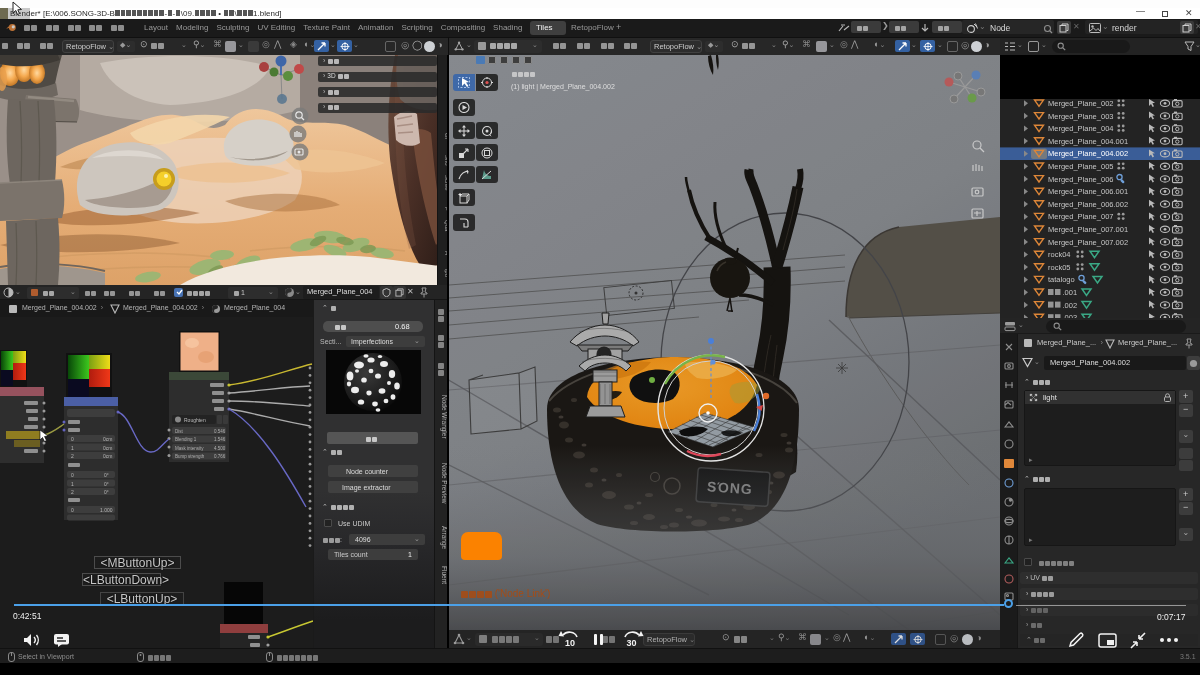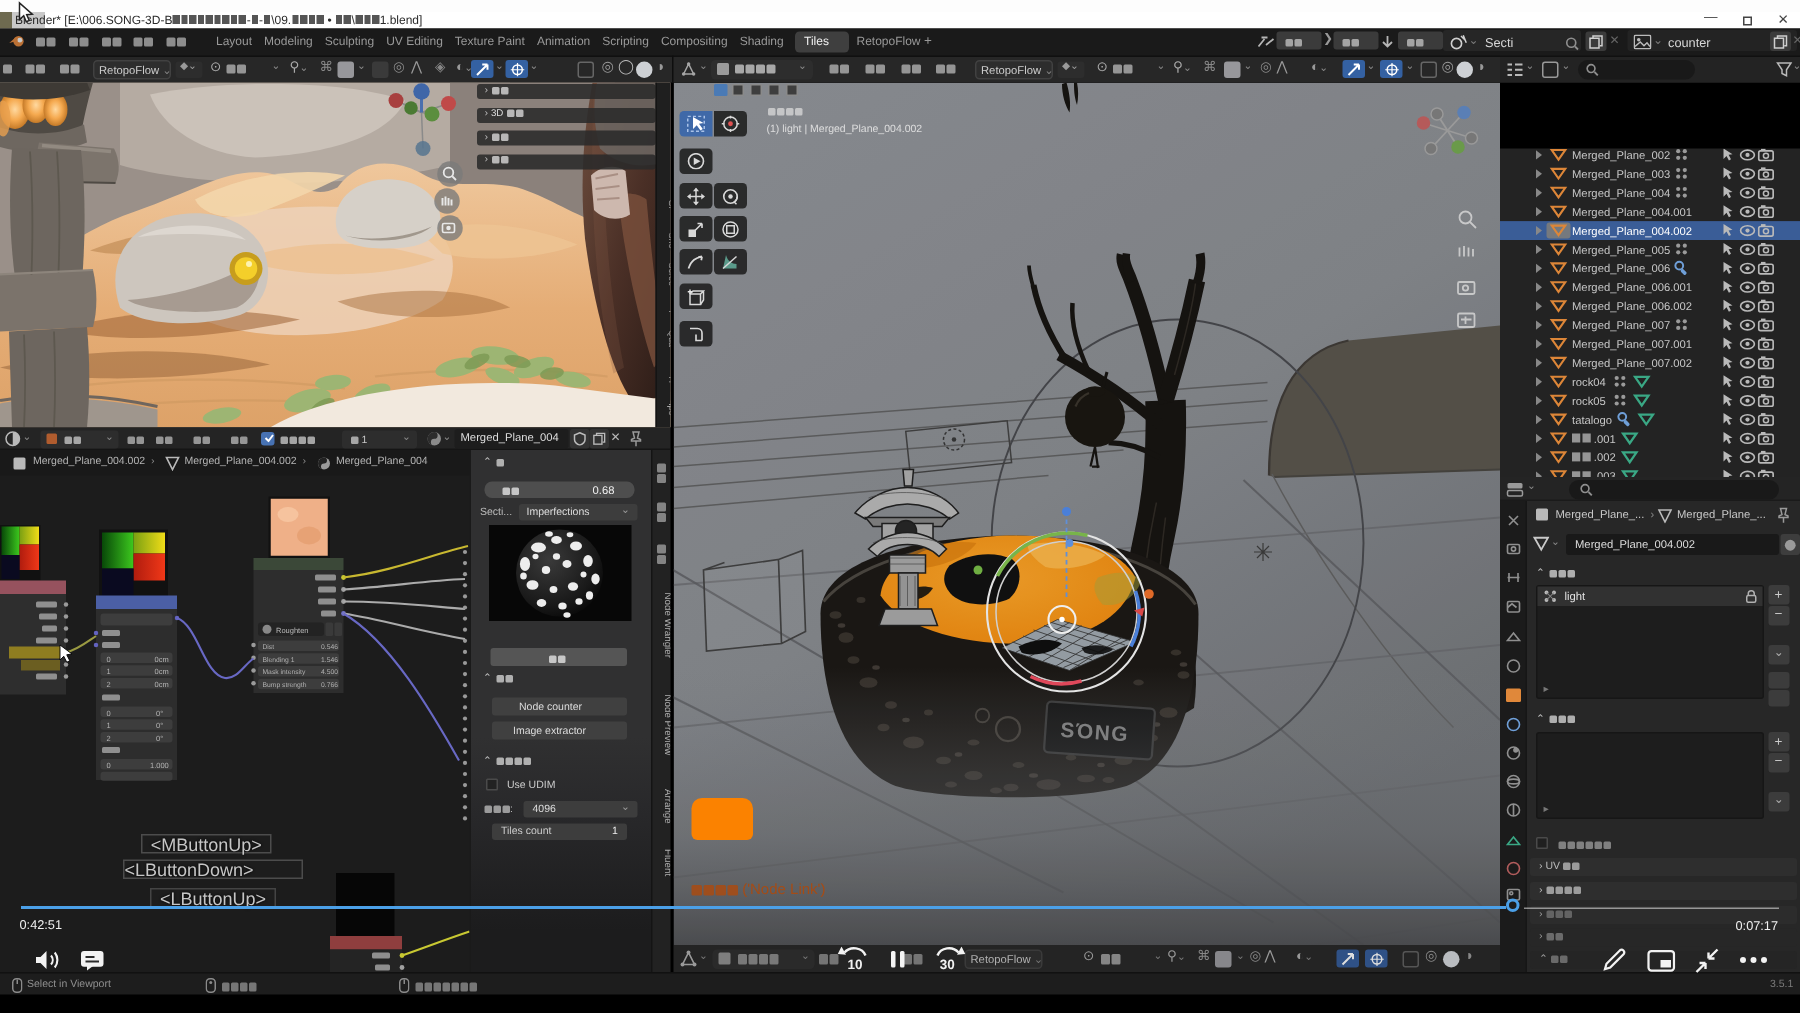--- a/index.html
+++ b/index.html
@@ -63,40 +63,40 @@
       </svg>
   <div class="abs" style="left:932px;top:21px;width:30px;height:12px;background:#3b3b3b;border-radius:2px;"></div>
   <div class="abs txt" style="left:937px;top:24px;color:#c2c2c2;"><span class="k k5"></span><span class="k k5"></span></div>
 
   <div class="abs" style="left:962px;top:20px;width:92px;height:14px;background:#262626;border-radius:2px;"></div>
   <svg class="abs" style="left:966px;top:22px" width="13" height="12" viewBox="0 0 13 12">
         <circle cx="5" cy="7" r="3.4" fill="none" stroke="#cfcfcf" stroke-width="1.1"></circle>
         <path d="M8,2 l3,3 M9.5,1.5 l2,5" stroke="#cfcfcf" stroke-width="1" fill="none"></path>
       </svg>
   <div class="abs txt" style="left:979px;top:23px;font-size:8px;color:#777;">⌄</div>
-  <div class="abs txt" style="left:990px;top:23.5px;font-size:8.5px;color:#d8d8d8;">Secti</div>
+  <div class="abs txt" style="left:990px;top:23.5px;font-size:8.5px;color:#d8d8d8;">Node</div>
   <svg class="abs" style="left:1042px;top:22.5px" width="11" height="11" viewBox="0 0 11 11">
         <circle cx="5.5" cy="5.5" r="3" fill="none" stroke="#8e8e8e" stroke-width="1.1"></circle>
         <path d="M8,8 l2,2" stroke="#8e8e8e" stroke-width="1.2"></path>
       </svg>
   <div class="abs" style="left:1057px;top:21px;width:14px;height:13px;background:#3b3b3b;border-radius:2px;"></div>
   <svg class="abs" style="left:1059px;top:23px" width="10" height="10" viewBox="0 0 10 10">
         <rect x="1" y="2.5" width="6" height="6.5" fill="none" stroke="#cfcfcf" stroke-width="1"></rect>
         <path d="M3,2.5 V1 h6 v6.5 h-1.5" fill="none" stroke="#cfcfcf" stroke-width="1"></path>
       </svg>
   <div class="abs txt" style="left:1073px;top:23px;font-size:8px;color:#666;">✕</div>
 
   <div class="abs" style="left:1085px;top:20px;width:113px;height:14px;background:#232323;border-radius:2px;"></div>
   <svg class="abs" style="left:1089px;top:22.5px" width="12" height="10" viewBox="0 0 12 10">
         <rect x="0.5" y="0.5" width="11" height="9" rx="1" fill="none" stroke="#bbb" stroke-width="1"></rect>
         <circle cx="3.5" cy="3.5" r="1.2" fill="#bbb"></circle>
         <path d="M1,8 L4.5,5 L7,7.5 L9,5.5 L11,8" stroke="#bbb" stroke-width="1" fill="none"></path>
       </svg>
   <div class="abs txt" style="left:1102px;top:22.5px;font-size:8px;color:#777;">⌄</div>
-  <div class="abs txt" style="left:1112px;top:23.5px;font-size:8.5px;color:#d8d8d8;">counter</div>
+  <div class="abs txt" style="left:1112px;top:23.5px;font-size:8.5px;color:#d8d8d8;">render</div>
   <div class="abs" style="left:1180px;top:21px;width:14px;height:13px;background:#3b3b3b;border-radius:2px;"></div>
   <svg class="abs" style="left:1182px;top:23px" width="10" height="10" viewBox="0 0 10 10">
         <rect x="1" y="2.5" width="6" height="6.5" fill="none" stroke="#cfcfcf" stroke-width="1"></rect>
         <path d="M3,2.5 V1 h6 v6.5 h-1.5" fill="none" stroke="#cfcfcf" stroke-width="1"></path>
       </svg>
   <div class="abs txt" style="left:1195px;top:23px;font-size:8px;color:#666;">✕</div>
 </div>
 
 <div class="abs" style="left:0;top:37px;width:1200px;height:18px;background:#272727;border-top:1px solid #101010;"></div>
 <div id="toolbar">
@@ -1228,21 +1228,21 @@
         <rect x="0.5" y="0.5" width="6" height="9" rx="2.5" fill="none" stroke="#8a8a8a" stroke-width="1"></rect>
         <line x1="3.5" y1="1" x2="3.5" y2="4" stroke="#8a8a8a"></line>
       </svg>
   <div class="abs txt" style="left:276px;top:4.5px;color:#8f8f8f;"><span class="k k5"></span><span class="k k5"></span><span class="k k5"></span><span class="k k5"></span><span class="k k5"></span><span class="k k5"></span><span class="k k5"></span></div>
   <div class="abs txt" style="left:1180px;top:4px;font-size:7px;color:#7a7a7a;">3.5.1</div>
 </div>
 
 <div id="player">
 
   <div class="abs txt" style="left:94px;top:556px;width:87px;height:13px;background:rgba(30,30,30,.6);border:1px solid #4c4c4c;color:#c6c6c6;font-size:12px;text-align:center;text-shadow:0 0 2px #000;">&lt;MButtonUp&gt;</div>
-  <div class="abs txt" style="left:82px;top:573px;width:120px;height:13px;background:rgba(30,30,30,.6);border:1px solid #4c4c4c;color:#c6c6c6;font-size:12px;text-shadow:0 0 2px #000;">&lt;LButtonDown&gt;</div>
+  <div class="abs txt" style="left:82px;top:573px;width:79px;height:13px;background:rgba(30,30,30,.6);border:1px solid #4c4c4c;color:#c6c6c6;font-size:12px;text-shadow:0 0 2px #000;">&lt;LButtonDown&gt;</div>
   <div class="abs txt" style="left:100px;top:592px;width:84px;height:13px;background:rgba(30,30,30,.45);border:1px solid #444;color:#c6c6c6;font-size:12px;text-align:center;text-shadow:0 0 2px #000;">&lt;LButtonUp&gt;</div>
 
   <div class="abs" style="left:14px;top:604px;width:990px;height:2px;background:#4ba0e8;"></div>
   <div class="abs" style="left:1016px;top:605px;width:170px;height:1px;background:rgba(255,255,255,.5);"></div>
   <div class="abs" style="left:1004px;top:599px;width:9px;height:9px;border-radius:50%;background:#1d1d1d;border:2px solid #4ba0e8;"></div>
   <div class="abs txt" style="left:13px;top:612px;font-size:8.5px;color:#f0f0f0;">0:42:51</div>
   <div class="abs txt" style="left:1157px;top:613px;font-size:8.5px;color:#f0f0f0;">0:07:17</div>
 
   <svg class="abs" style="left:22px;top:632px" width="18" height="16" viewBox="0 0 18 16">
         <path d="M2,6 h3 l4,-4 v12 l-4,-4 h-3 Z" fill="#f2f2f2"></path>

